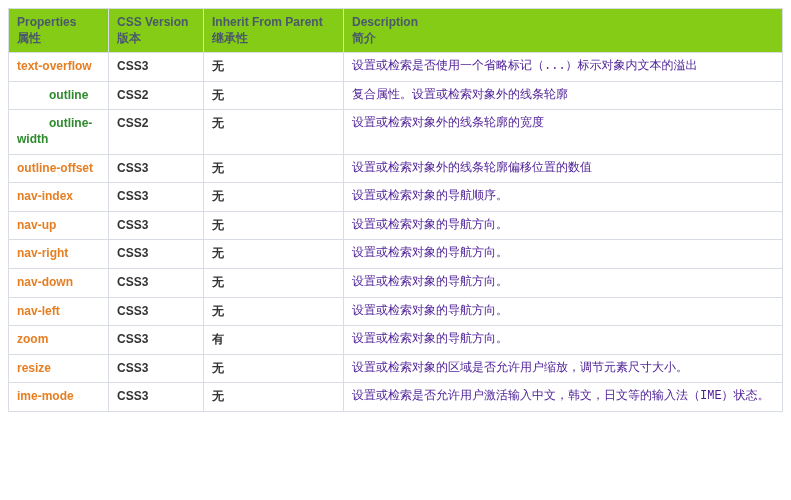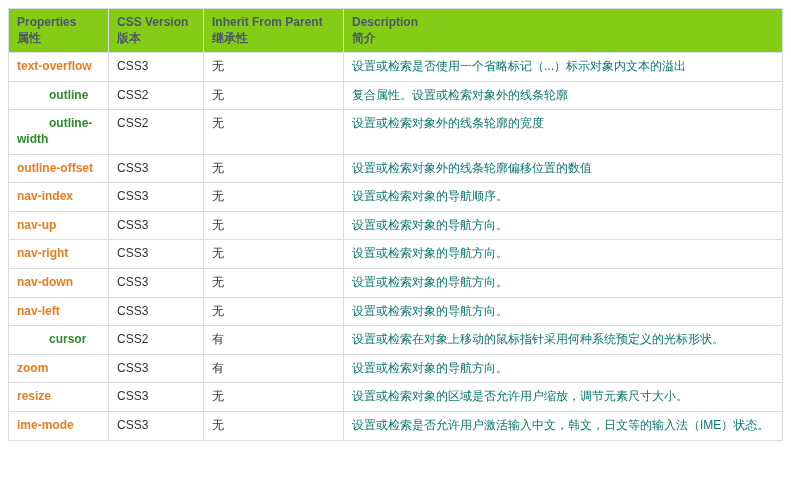--- a/index.html
+++ b/index.html
@@ -26,22 +26,22 @@
     text-align: left;
     vertical-align: top;
     line-height: 1.3;
   }
   th {
     background: #84cc16;
     color: #4a5a6a;
     font-weight: bold;
   }
   th .sub { display: block; }
-  td.desc { color: #0f766e; font-family: Liberation Sans, sans-serif; }
-  td.ver, td.inh { color: #333; font-family: "SimSun","Microsoft YaHei",sans-serif; }
+  td.desc { color: #4c1d95; font-family: Liberation Mono, monospace; }
+  td.ver, td.inh { color: #333; font-family: "SimSun","Microsoft YaHei",sans-serif; font-weight: bold; }
   a.prop {
     text-decoration: none;
     font-weight: bold;
     font-family: Verdana, Arial, sans-serif;
   }
   a.css3 { color: #e67e22; margin-top: 16px; }
   a.css2 { color: #2e8b2e; margin-left: 32px; }
 </style>
 </head>
 <body>
@@ -122,26 +122,20 @@
         <td class="inh">无</td>
         <td class="desc">设置或检索对象的导航方向。</td>
       </tr>
       <tr>
         <td><a href="#" class="prop css3">nav-left</a></td>
         <td class="ver">CSS3</td>
         <td class="inh">无</td>
         <td class="desc">设置或检索对象的导航方向。</td>
       </tr>
       <tr>
-        <td><a href="#" class="prop css2">cursor</a></td>
-        <td class="ver">CSS2</td>
-        <td class="inh">有</td>
-        <td class="desc">设置或检索在对象上移动的鼠标指针采用何种系统预定义的光标形状。</td>
-      </tr>
-      <tr>
         <td><a href="#" class="prop css3">zoom</a></td>
         <td class="ver">CSS3</td>
         <td class="inh">有</td>
         <td class="desc">设置或检索对象的导航方向。</td>
       </tr>
       <tr>
         <td><a href="#" class="prop css3">resize</a></td>
         <td class="ver">CSS3</td>
         <td class="inh">无</td>
         <td class="desc">设置或检索对象的区域是否允许用户缩放，调节元素尺寸大小。</td>

